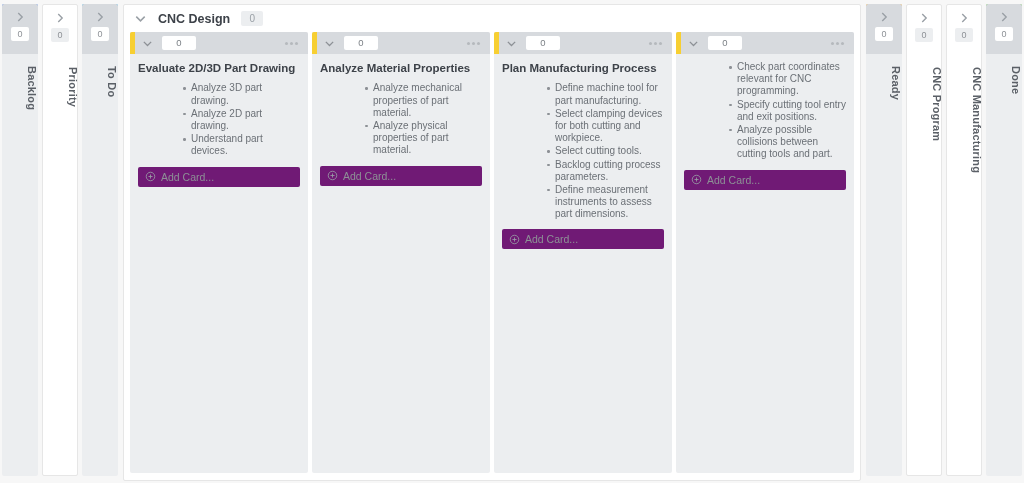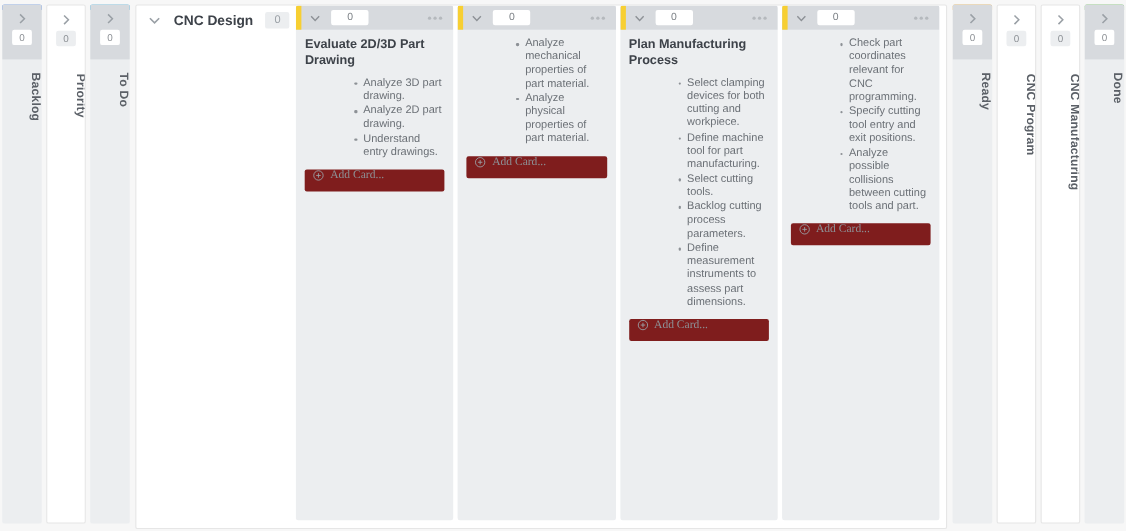--- a/index.html
+++ b/index.html
@@ -100,21 +100,21 @@
   #group {
     position: relative;
     flex: 1 1 auto;
     height: 477px;
     margin: 0 3px;
     background: #ffffff;
     border: 1px solid #e6e6e6;
     border-radius: 2px;
     box-sizing: border-box;
     display: flex;
-    flex-direction: row;
+    flex-direction: column;
     overflow: hidden;
   }
   .group-head {
     height: 27px;
     display: flex;
     align-items: center;
     padding-left: 9px;
     flex: 0 0 auto;
   }
   .group-chevron {
@@ -238,30 +238,29 @@
     position: absolute;
     left: -8px;
     top: 5px;
     width: 2.5px;
     height: 2.5px;
     border-radius: 50%;
     background: #8d9196;
   }
   .add-card {
     display: flex;
-    align-items: flex-start;
+    align-items: center;
     gap: 5px;
-    background: #7f1d1d;
+    background: #701a75;
     border-radius: 2px;
     height: 20px;
     padding: 0 7px;
     font-size: 10.5px;
     color: #8d9196;
     box-sizing: border-box;
-    font-family: Liberation Serif, serif;
   }
   .add-icon { width: 11px; height: 11px; flex: 0 0 auto; color: #9aa0a6; }
 </style>
 </head>
 <body>
 
 <div id="board">
   <div id="left-columns" style="display:flex;">
       <div class="collapsed-col is-gray">
         <div class="accent-bar" style="background:#3b78e7"></div>
@@ -313,21 +312,21 @@
               <i></i>
               <i></i>
               <i></i>
             </span>
           </div>
           <div class="sl-body">
             <div class="card-title">Evaluate 2D/3D Part Drawing</div>
             <ul class="bullets">
               <li>Analyze 3D part drawing.</li>
               <li>Analyze 2D part drawing.</li>
-              <li>Understand entry drawings.</li>
+              <li>Understand part devices.</li>
             </ul>
             <div class="add-card">
               <svg class="add-icon" viewBox="0 0 16 16" fill="none" stroke="currentColor" stroke-width="1.2">
                 <circle cx="8" cy="8" r="6.2"></circle>
                 <path d="M8 5 L8 11 M5 8 L11 8"></path>
               </svg>
               <span>Add Card...</span>
             </div>
           </div>
         </div>
@@ -338,20 +337,21 @@
               <path d="M3.5 6 L8 10.5 L12.5 6"></path>
             </svg>
             <span class="sl-count">0</span>
             <span class="sl-menu">
               <i></i>
               <i></i>
               <i></i>
             </span>
           </div>
           <div class="sl-body">
+            <div class="card-title">Analyze Material Properties</div>
             <ul class="bullets">
               <li>Analyze mechanical properties of part material.</li>
               <li>Analyze physical properties of part material.</li>
             </ul>
             <div class="add-card">
               <svg class="add-icon" viewBox="0 0 16 16" fill="none" stroke="currentColor" stroke-width="1.2">
                 <circle cx="8" cy="8" r="6.2"></circle>
                 <path d="M8 5 L8 11 M5 8 L11 8"></path>
               </svg>
               <span>Add Card...</span>
@@ -367,22 +367,22 @@
             <span class="sl-count">0</span>
             <span class="sl-menu">
               <i></i>
               <i></i>
               <i></i>
             </span>
           </div>
           <div class="sl-body">
             <div class="card-title">Plan Manufacturing Process</div>
             <ul class="bullets">
+              <li>Define machine tool for part manufacturing.</li>
               <li>Select clamping devices for both cutting and workpiece.</li>
-              <li>Define machine tool for part manufacturing.</li>
               <li>Select cutting tools.</li>
               <li>Backlog cutting process parameters.</li>
               <li>Define measurement instruments to assess part dimensions.</li>
             </ul>
             <div class="add-card">
               <svg class="add-icon" viewBox="0 0 16 16" fill="none" stroke="currentColor" stroke-width="1.2">
                 <circle cx="8" cy="8" r="6.2"></circle>
                 <path d="M8 5 L8 11 M5 8 L11 8"></path>
               </svg>
               <span>Add Card...</span>

